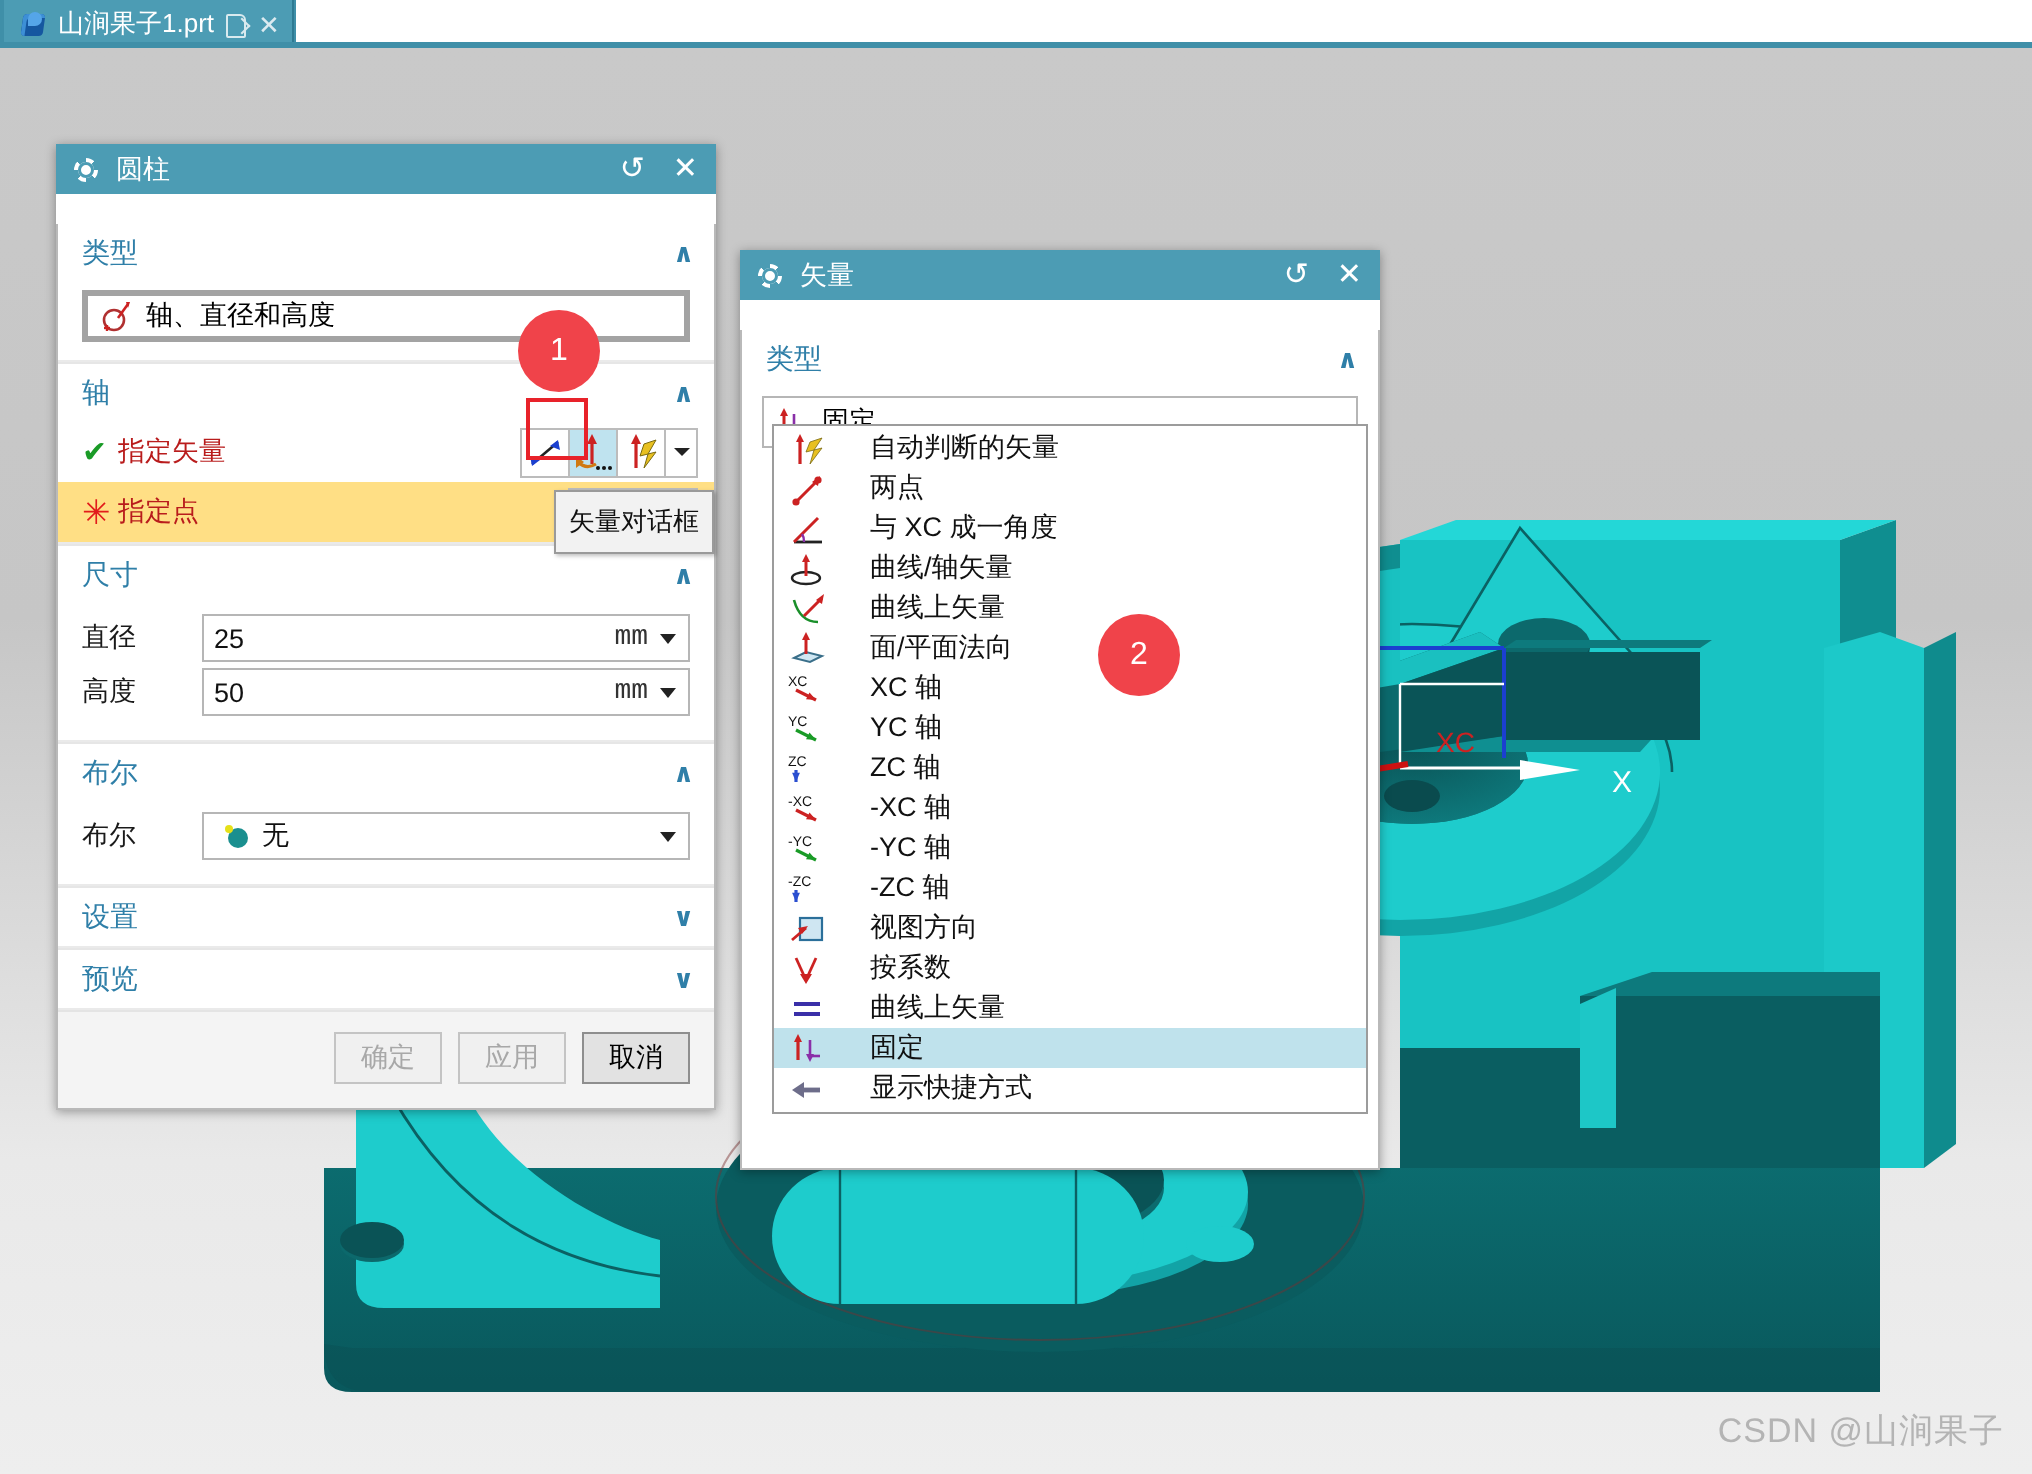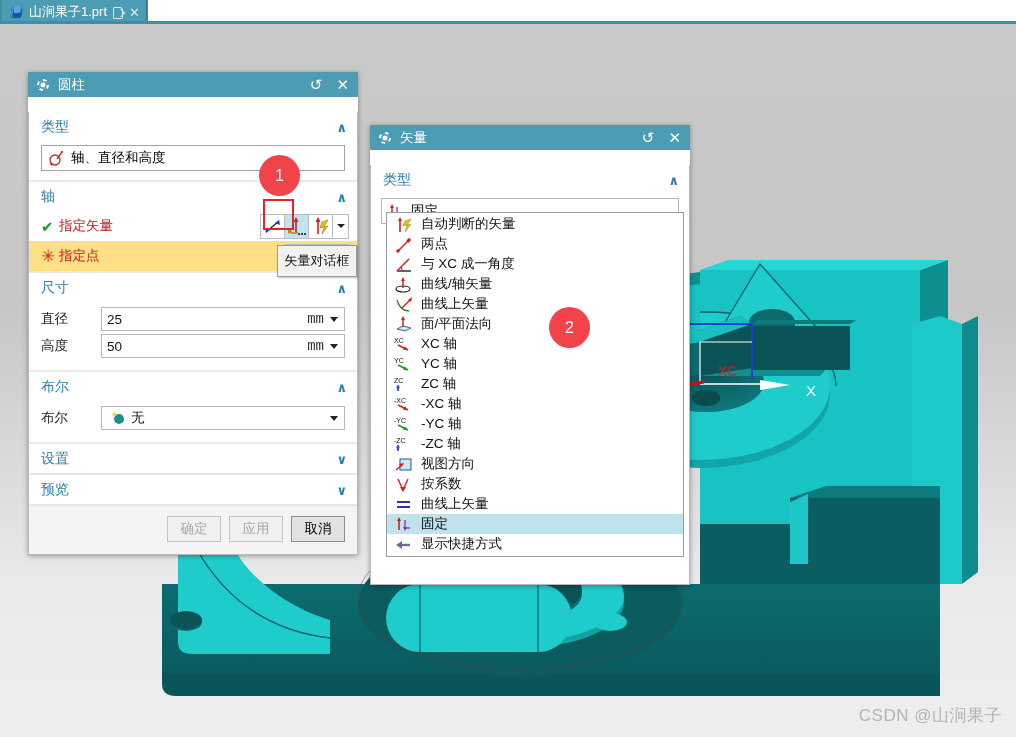--- a/index.html
+++ b/index.html
@@ -130,21 +130,21 @@
     position:absolute; right:6px; top:50%; margin-top:-2px;
     width:0;height:0;border-left:4.5px solid transparent;border-right:4.5px solid transparent;
     border-top:5px solid #222;
   }
 
   
   #dlgCylinder{ left:28px; top:72px; width:330px; }
   #dlgCylinder .dlg-body{ border:1px solid #b9b9b9; border-top:none;}
   .typecombo{
     margin:4px 12px 9px 12px; height:26px;
-    border:1px solid #a3a3a3; background:#fff;
+    border:3px solid #a3a3a3; background:#fff;
     display:flex; align-items:center; gap:6px; padding:0 2px 0 6px;
     position:relative; font-size:13.5px;
   }
 
   .vecrow{ display:flex; align-items:center; height:30px; padding:0 8px 0 12px; }
   .vecrow.sel{ background:#ffdf85; }
   .vecrow .mark{ width:18px; font-size:15px; line-height:15px; }
   .vecrow .mark.ok{ color:#1a9b27; font-weight:bold;}
   .vecrow .mark.req{ color:#e21b1b; font-weight:bold; font-size:17px;}
   .vecrow .vtext{ flex:1; font-size:13.5px; color:#b91c1c;}
@@ -195,21 +195,21 @@
     border:1px solid #b6b6b6; background:#fff;
     display:flex; align-items:center; gap:6px; padding:0 2px 0 6px;
     position:relative; font-size:13.5px;
   }
   #vecList{
     position:absolute; left:386px; top:212px; width:298px;
     background:#ffffff; border:1px solid #9c9c9c;
     z-index:35; padding:1px 0 2px 0;
   }
   .vitem{
-    height:20px; display:flex; align-items:center; gap:7px;
+    height:20px; display:flex; align-items:center; gap:21px;
     padding:0 6px 0 7px; font-size:13.5px; color:#111; cursor:pointer;
     white-space:nowrap;
   }
   .vitem.hl{ background:#bfe2ec; }
   .vicon{ width:20px; height:17px; flex:none; position:relative;}
 
   
   .badge{
     position:absolute; border-radius:50%; background:#f0434a;
     color:#ffffff; display:flex; align-items:center; justify-content:center;

